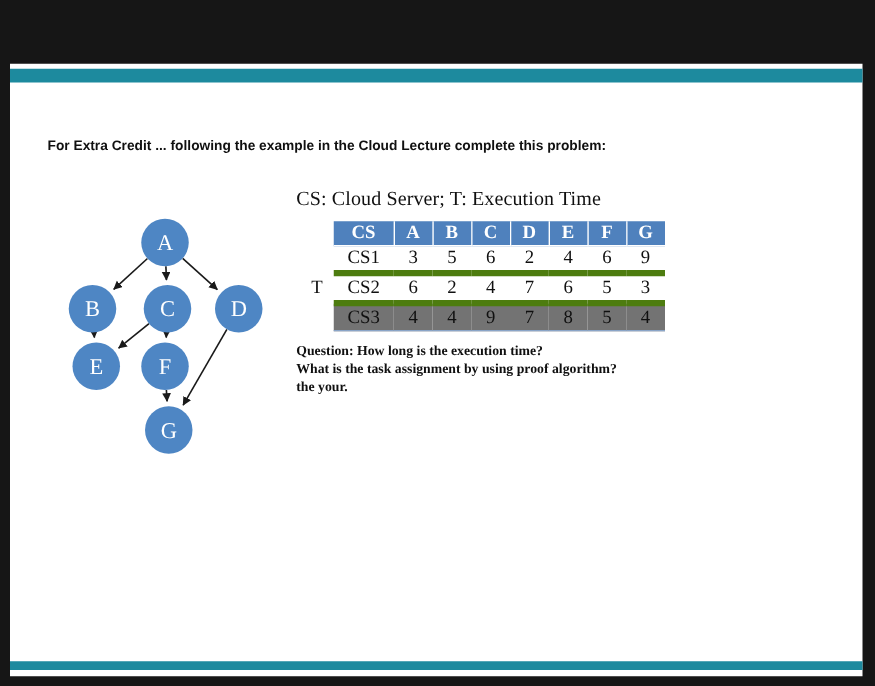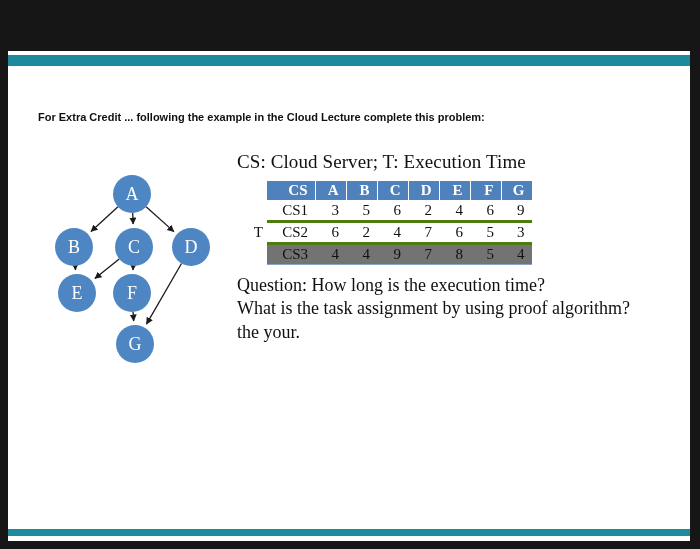--- a/index.html
+++ b/index.html
@@ -23,39 +23,39 @@
   .note {
     position:absolute; left:30px; top:60px;
     font-family:"Liberation Sans", sans-serif;
     font-size:11px; font-weight:600; color:#101010;
     white-space:nowrap;
   }
 
   .graph-wrap { position:absolute; left:26px; top:110px; }
 
   .content { position:absolute; left:229px; top:100px; width:420px; color:#101010; }
-  .title { font-size:19px; letter-spacing:.1px; }
+  .title { font-size:16px; letter-spacing:.1px; }
 
   table.cs-table { border-collapse:collapse; margin-top:8px; font-size:15px; }
-  table.cs-table th, table.cs-table td { padding:1px 7px; text-align:right; }
+  table.cs-table th, table.cs-table td { padding:1px 7px; text-align:center; }
   table.cs-table thead th {
     color:#ffffff; font-weight:bold;
     border-right:1px solid #ffffff;
     border-bottom:1px solid #ffffff;
     min-width:16px;
   }
   table.cs-table thead th:last-child { border-right:none; }
   table.cs-table thead th.corner { background:transparent !important; border:none; }
-  table.cs-table td { border-bottom:3px solid #4d7c0f; min-width:16px; }
+  table.cs-table td { border-bottom:5px solid #4d7c0f; min-width:16px; }
   table.cs-table tr:last-child td { border-bottom:1px solid #8aa5c8; }
   table.cs-table td.tlabel { border:none !important; background:transparent !important; padding-right:4px; }
   table.cs-table td.rowname { min-width:34px; }
   table.cs-table tr.shaded td { background:#737373; }
 
-  .questions { margin-top:9px; font-size:18px; line-height:1.3; }
+  .questions { margin-top:9px; font-size:11px; line-height:1.3;font-weight:bold; }
 </style>
 </head>
 <body>
 
 <div class="page">
   <div class="accent-bar top" style="background: rgb(29, 138, 158);"></div>
   <div class="accent-bar bottom" style="background: rgb(29, 138, 158);"></div>
 
   <div class="note">For Extra Credit ... following the example in the Cloud Lecture complete this problem:</div>
 

